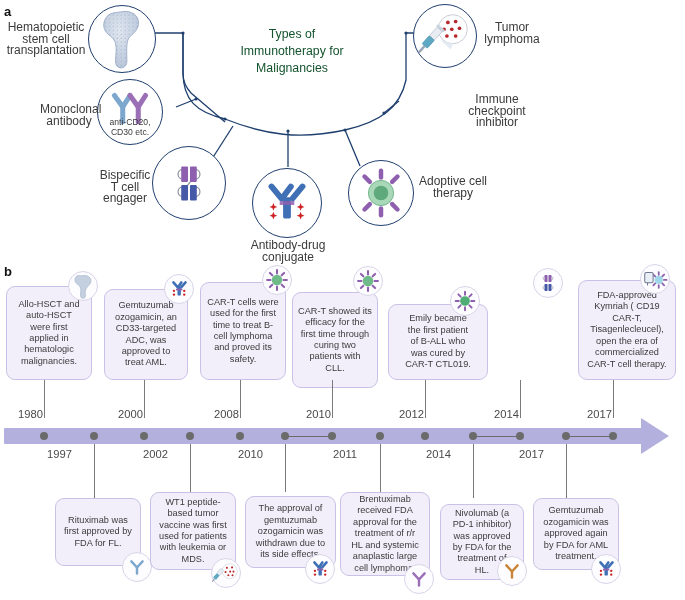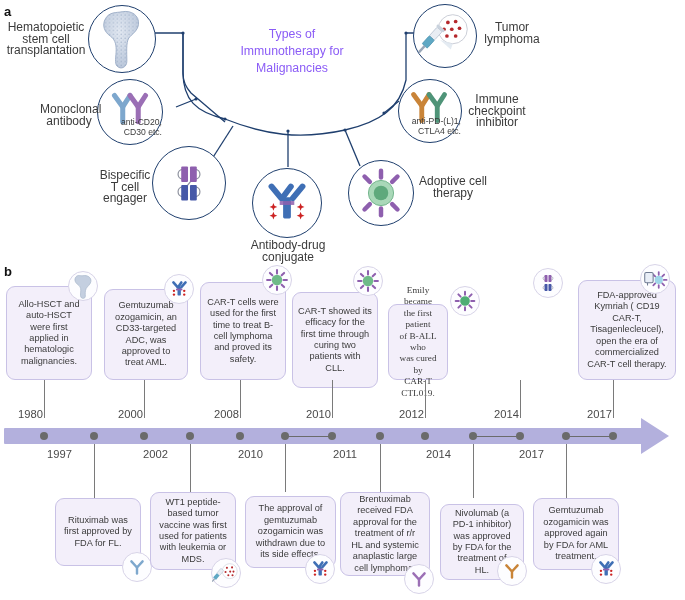--- a/index.html
+++ b/index.html
@@ -5,26 +5,26 @@
   html,body{margin:0;padding:0;background:#ffffff;}
   body{width:685px;height:600px;position:relative;overflow:hidden;
        font-family:"Liberation Sans","DejaVu Sans",sans-serif;color:#3c3c3c;}
   .fig{position:absolute;left:0;top:0;width:685px;height:600px;}
 
   
   .panel-letter{position:absolute;font-weight:bold;font-size:13px;color:#111;}
 
   
   #panel-a{position:absolute;left:0;top:0;width:685px;height:262px;}
-  .hub-title{position:absolute;text-align:center;font-size:12.3px;line-height:17px;color:#8b5cf6;}
+  .hub-title{position:absolute;text-align:center;font-size:12.3px;line-height:17px;color:#14532d;}
 
   .node{position:absolute;border-radius:50%;border:1.4px solid #1f3f6e;
         background:#ffffff;box-sizing:border-box;}
   .node-cap{position:absolute;text-align:center;font-size:12px;line-height:11.6px;color:#3b3b3b;}
-  .node-inner-label{position:absolute;text-align:right;font-size:8.6px;line-height:10px;color:#3b3b3b;
+  .node-inner-label{position:absolute;text-align:center;font-size:8.6px;line-height:10px;color:#3b3b3b;
         width:100%;left:0;}
 
   svg.edges{position:absolute;left:0;top:0;width:685px;height:262px;overflow:visible;}
 
   
   #panel-b{position:absolute;left:0;top:262px;width:685px;height:338px;}
   .axis{position:absolute;left:4px;top:166px;width:640px;height:16px;background:#b3b0dd;border-radius:1px;}
   .axis-arrow{position:absolute;left:641px;top:156px;width:0;height:0;
               border-top:18px solid transparent;border-bottom:18px solid transparent;
               border-left:28px solid #b3b0dd;}
@@ -214,40 +214,20 @@
           <path d="M21.5 44.5 L16 50"></path>
             <path d="M44.5 44.5 L50 50"></path>
         </g>
       </svg>
     </div>
     <div class="node-cap" style="left:418px;top:176px;width:70px;">
       <div>Adoptive cell</div>
       <div>therapy</div>
     </div>
 
-    <div class="node" style="left:398px;top:79px;width:64px;height:64px;">
-      <svg viewBox="0 0 64 64" width="62" height="62">
-        <g stroke-linecap="round" fill="none" stroke-width="5">
-          <g stroke="#c98438">
-            <path d="M15 15 L23 26"></path>
-              <path d="M31 15 L24 26"></path>
-              <path d="M23.5 26 L23.5 42"></path>
-          </g>
-          <g stroke="#4f9478">
-            <path d="M31 15 L39 26"></path>
-              <path d="M47 15 L40 26"></path>
-              <path d="M39.5 26 L39.5 42"></path>
-          </g>
-        </g>
-      </svg>
-      <div class="node-inner-label" style="top:36px;">
-        <div>anti-PD-(L)1,</div>
-        <div>CTLA4 etc.</div>
-      </div>
-    </div>
     <div class="node-cap" style="left:464px;top:94px;width:66px;">
       <div>Immune</div>
       <div>checkpoint</div>
       <div>inhibitor</div>
     </div>
 
     <div class="node" style="left:413px;top:4px;width:64px;height:64px;">
       <svg viewBox="0 0 64 64" width="62" height="62">
         <circle cx="40" cy="25" r="15" fill="#ffffff" stroke="#c9ccd6" stroke-width="1"></circle>
         <g fill="#b5282c">
@@ -373,21 +353,21 @@
           <path d="M8 15 L4.4 15"></path>
             <path d="M22 15 L25.6 15"></path>
           <path d="M10 10 L7.4 7.4"></path>
             <path d="M20 10 L22.6 7.4"></path>
           <path d="M10 20 L7.4 22.6"></path>
             <path d="M20 20 L22.6 22.6"></path>
         </g>
       </svg>
     </div>
 
-    <div class="card" style="left:388px;top:42px;width:60px;height:76px;font-family:Liberation Serif, serif;">
+    <div class="card" style="left:388px;top:42px;width:100px;height:76px;">
       <div>
         <div>Emily became</div>
         <div>the first patient</div>
         <div>of B-ALL who</div>
         <div>was cured by</div>
         <div>CAR-T CTL019.</div>
       </div>
     </div>
     <div class="badge" style="left:450px;top:24px;">
       <svg viewBox="0 0 30 30" width="28" height="28">

